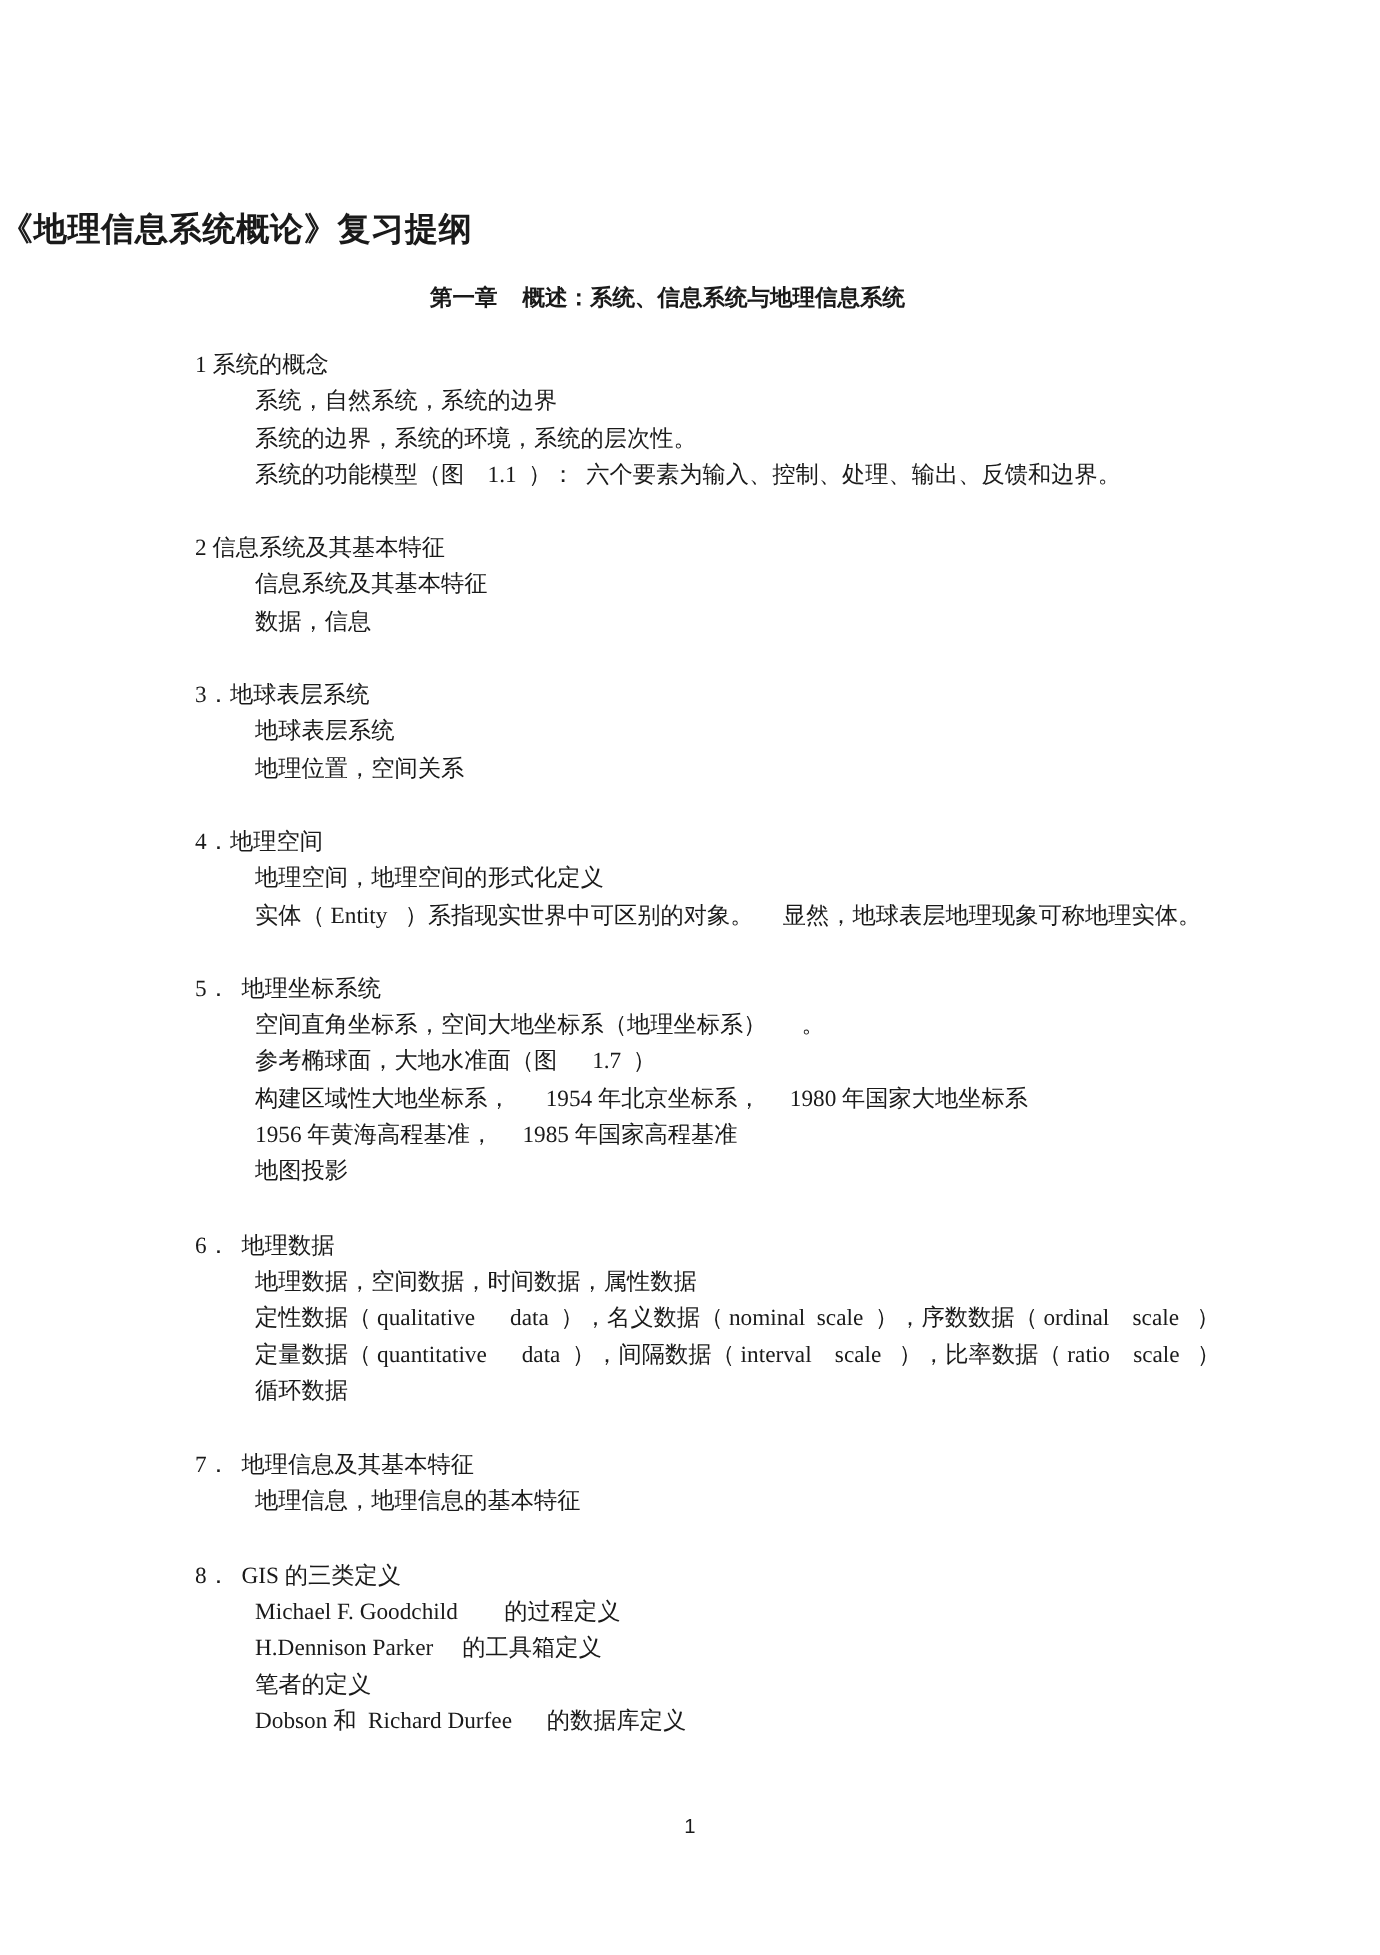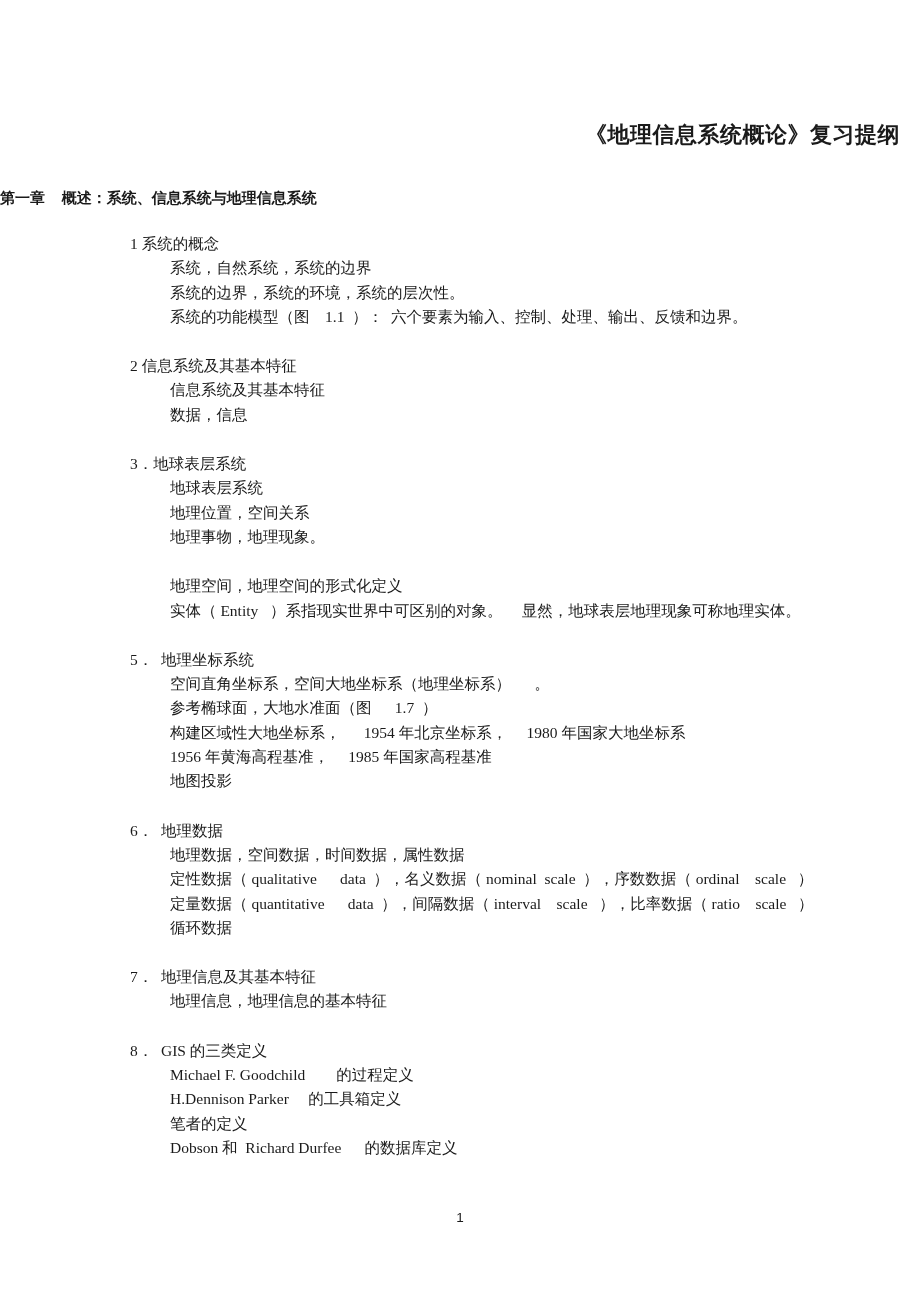--- a/index.html
+++ b/index.html
@@ -11,35 +11,35 @@
     position: relative;
     width: 920px;
     height: 1303px;
     background: #ffffff;
     overflow: hidden;
     color: #1a1a1a;
     font-family: "Liberation Sans", "DejaVu Sans", sans-serif;
   }
   .doc-title {
     position: absolute;
-    top: 120px;
+    top: 138px;
     left: 0;
     width: 900px;
-    text-align: right;
+    text-align: left;
     font-size: 22px;
     font-weight: bold;
     letter-spacing: 0.5px;
     white-space: pre;
   }
   .chapter-heading {
     position: absolute;
     top: 189px;
     left: 0;
     width: 890px;
-    text-align: left;
+    text-align: center;
     font-size: 15px;
     font-weight: bold;
     white-space: pre;
   }
   .content {
     position: absolute;
     top: 232px;
     left: 130px;
     width: 780px;
     font-size: 15.5px;
@@ -86,24 +86,24 @@
     <div class="section">
       <div class="section-heading">2 信息系统及其基本特征</div>
       <div class="line">信息系统及其基本特征</div>
       <div class="line">数据，信息</div>
     </div>
 
     <div class="section">
       <div class="section-heading">3．地球表层系统</div>
       <div class="line">地球表层系统</div>
       <div class="line">地理位置，空间关系</div>
-      <div class="line">地理事物，地理现象。</div>
     </div>
 
     <div class="section">
+      <div class="section-heading">4．地理空间</div>
       <div class="line">地理空间，地理空间的形式化定义</div>
       <div class="line">实体（ Entity   ）系指现实世界中可区别的对象。     显然，地球表层地理现象可称地理实体。</div>
     </div>
 
     <div class="section">
       <div class="section-heading">5．  地理坐标系统</div>
       <div class="line">空间直角坐标系，空间大地坐标系（地理坐标系）      。</div>
       <div class="line">参考椭球面，大地水准面（图      1.7  ）</div>
       <div class="line">构建区域性大地坐标系，      1954 年北京坐标系，     1980 年国家大地坐标系</div>
       <div class="line">1956 年黄海高程基准，     1985 年国家高程基准</div>

